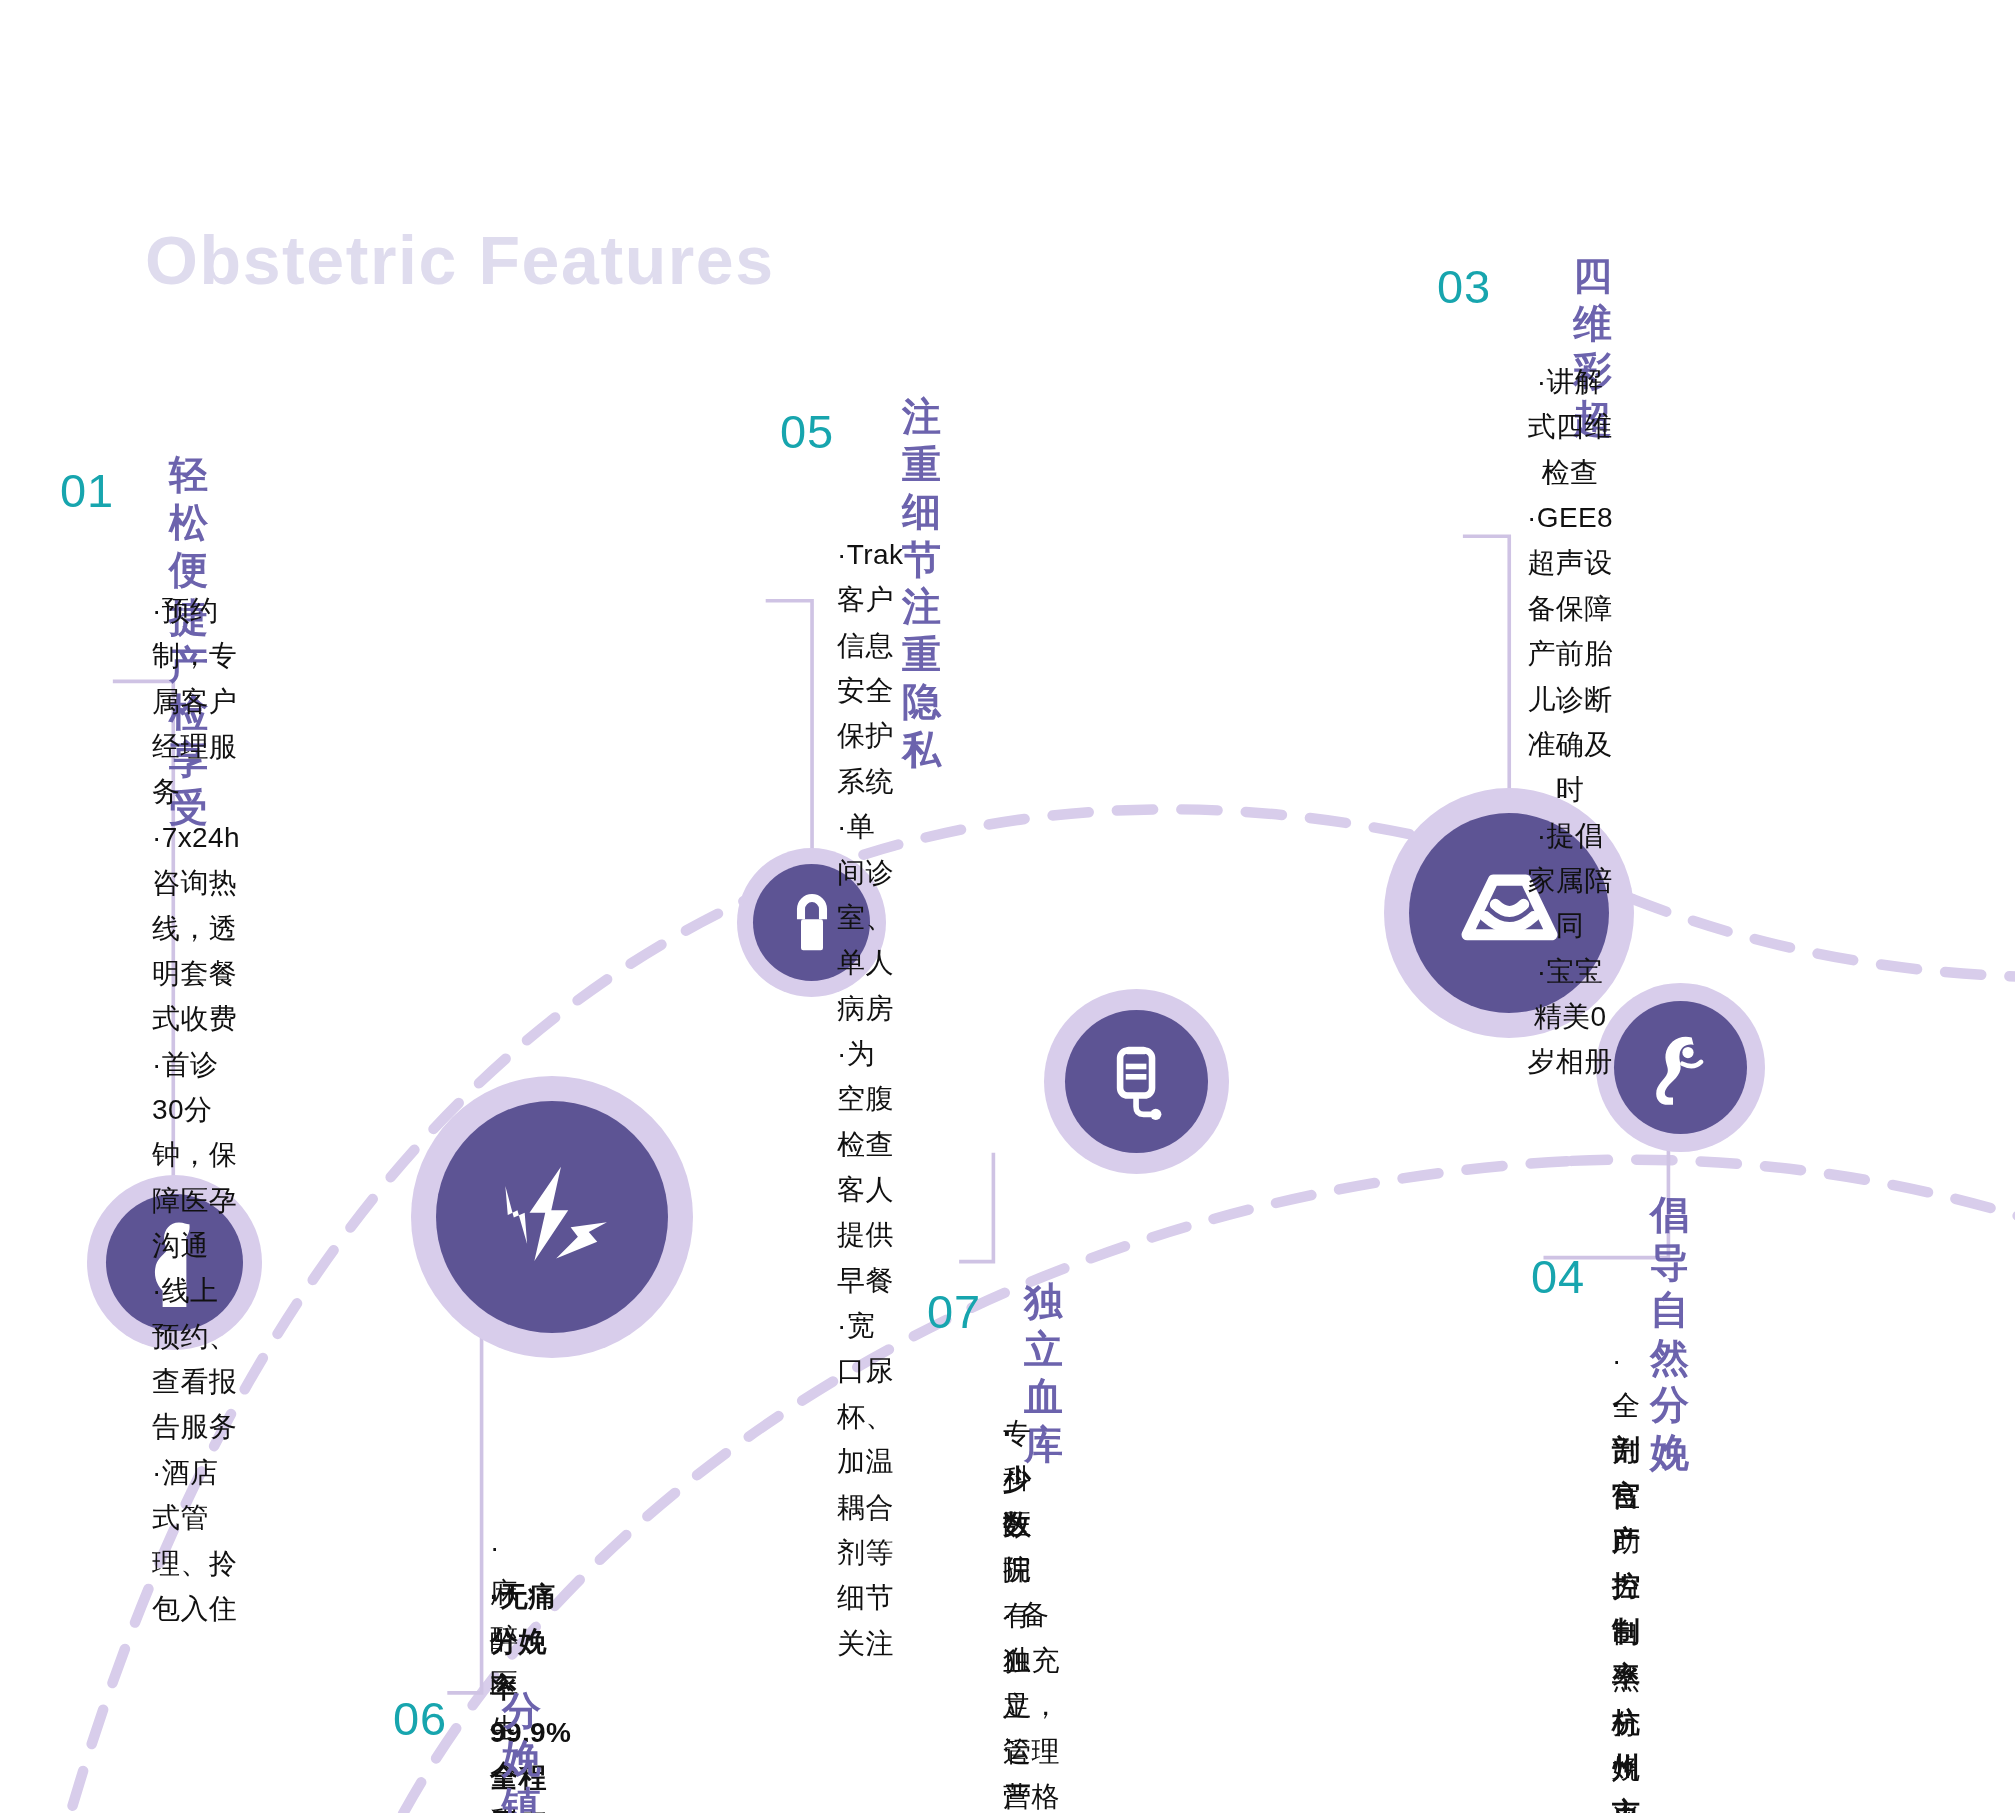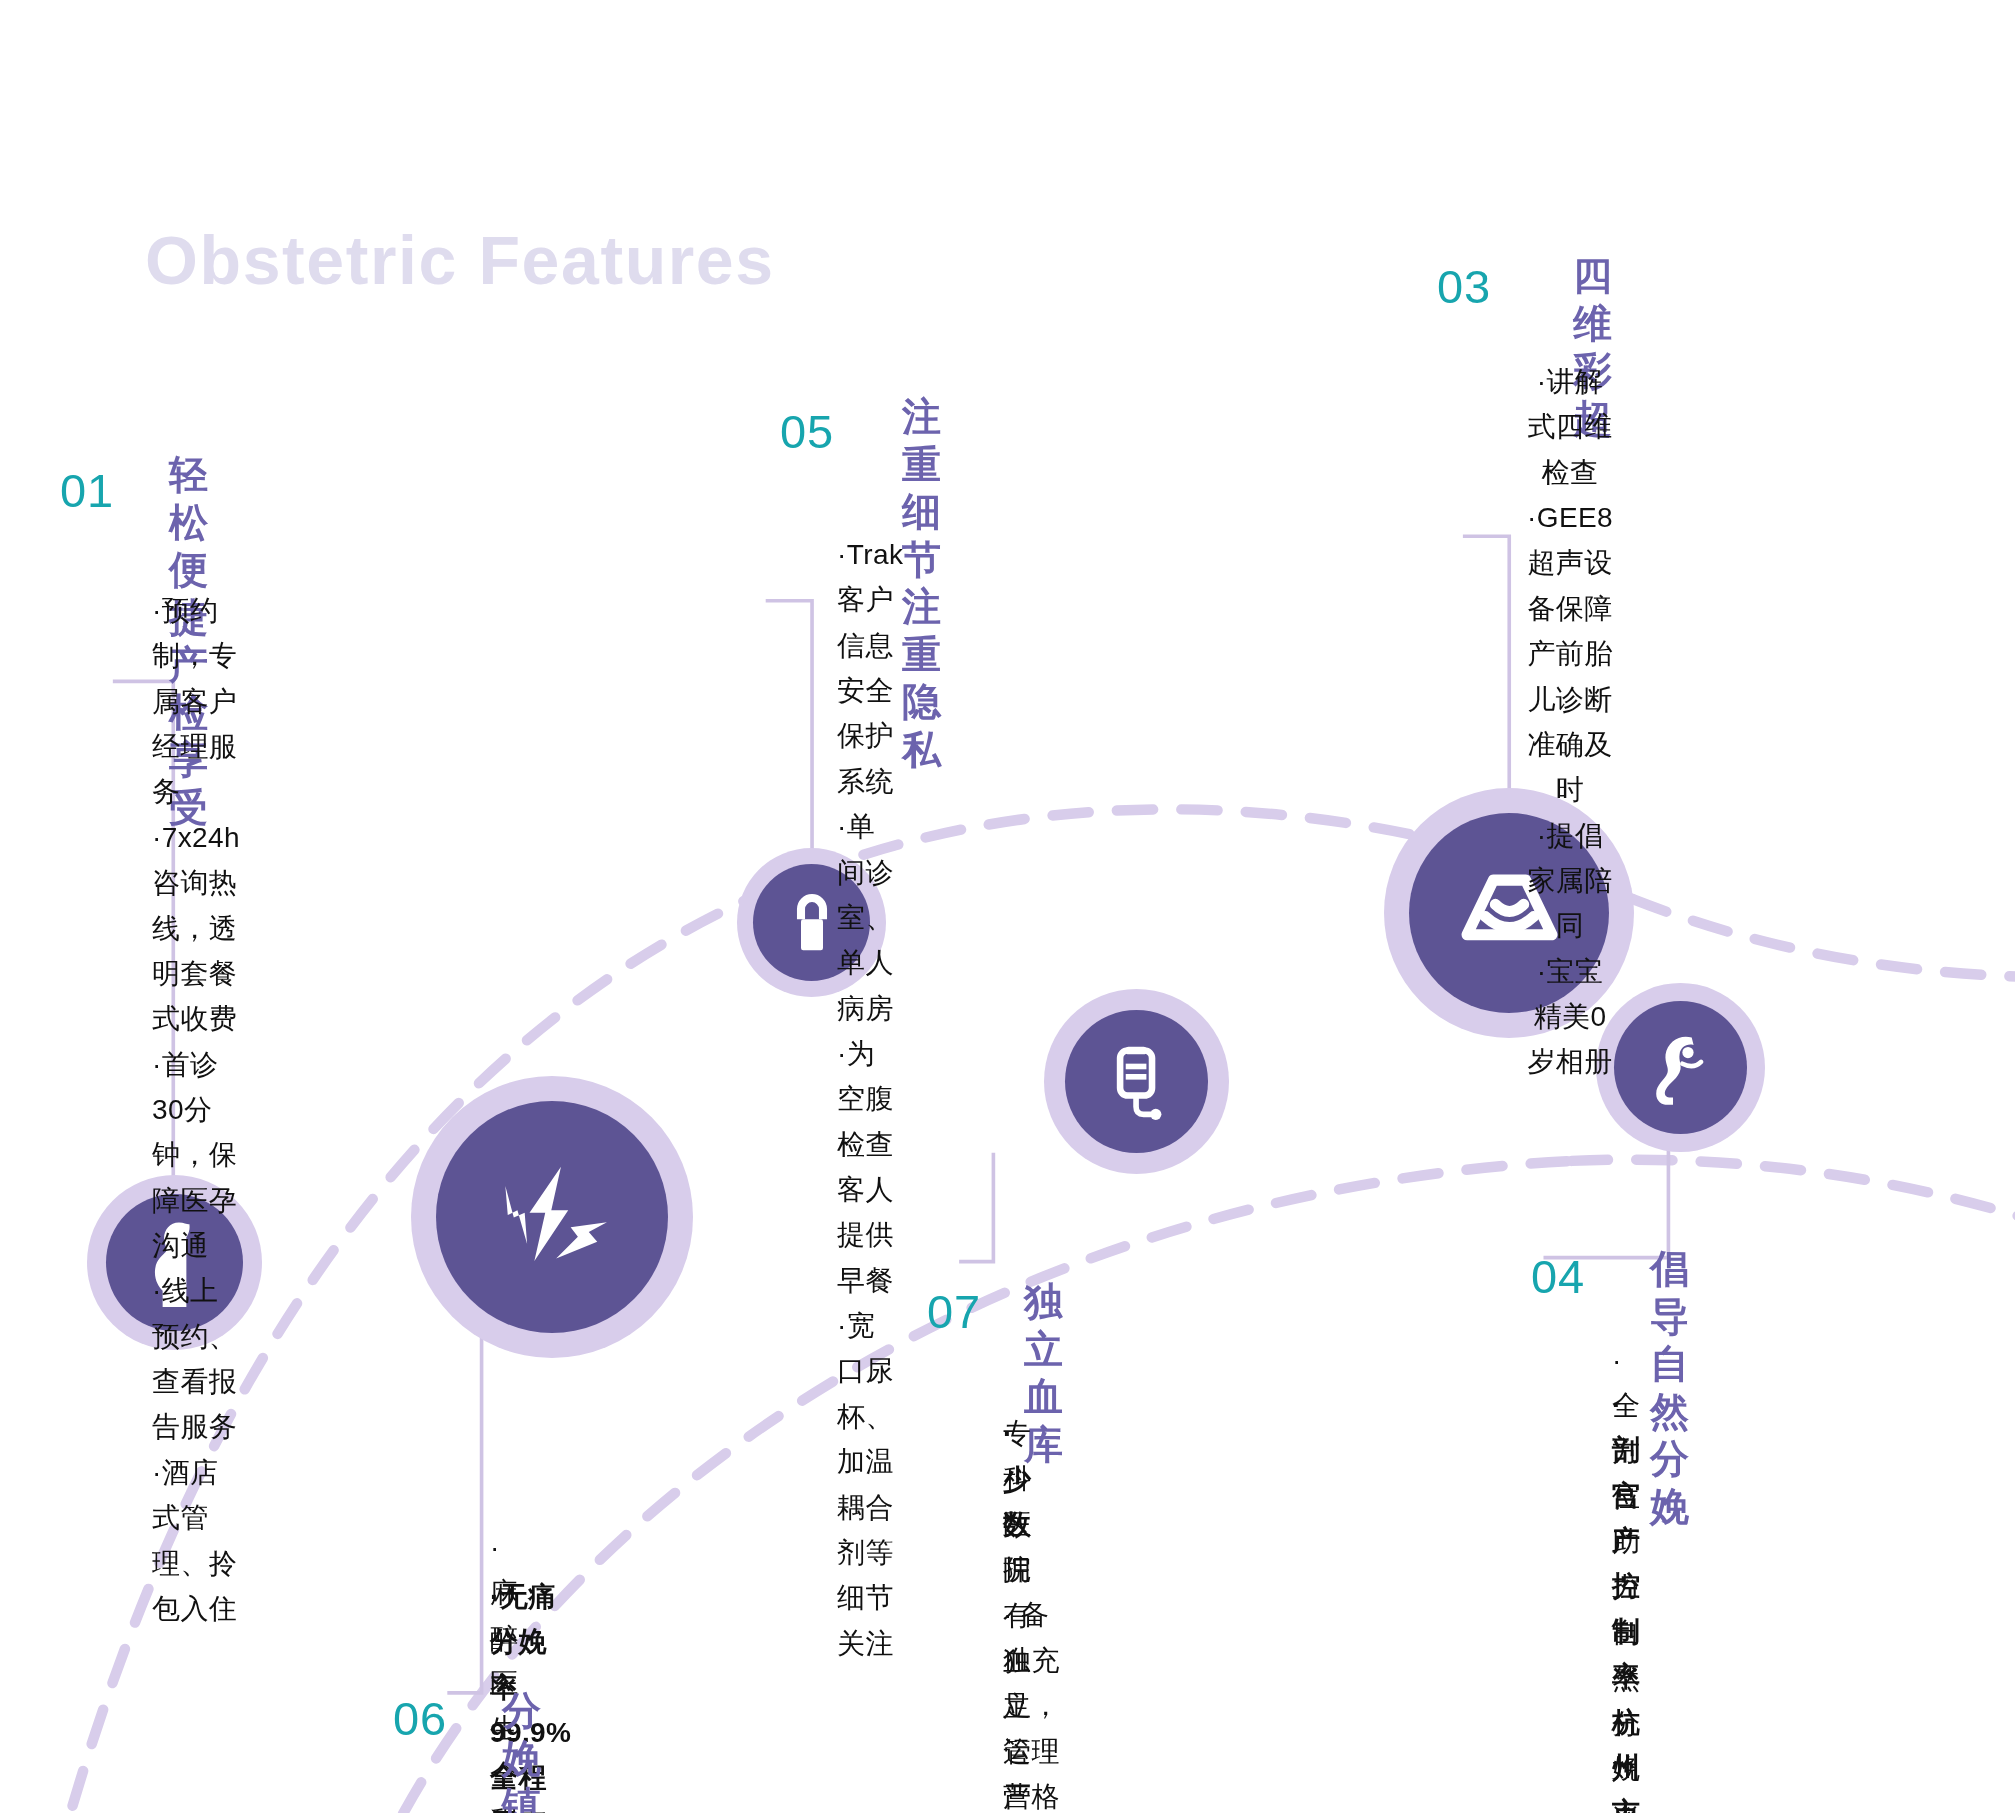--- a/index.html
+++ b/index.html
@@ -243,21 +243,21 @@
     <div class="bullets" style="left:1003px;top:1366px;">
       <span class="b">·少 数</span><span>拥 有 独 立 运 营 血 库 的</span>
     </div>
     <div class="bullets" style="left:1003px;top:1411px;">专 科 医 院
 · 备血充足，管理严格
 · 为产后出血建立坚固防线</div>
   </div>
 
   <div class="block">
     <div class="num" style="left:1531px;top:1253px;">04</div>
-    <div class="ttl" style="left:1650px;top:1245px;">倡导自然分娩</div>
+    <div class="ttl" style="left:1650px;top:1191px;">倡导自然分娩</div>
     <div class="bullets" style="left:1612px;top:1338px;">·全方位助力自然分娩率
 </div>
     <div class="bullets bold" style="left:1612px;top:1382px;">·剖宫产控制率杭州市前十
 ·侧切率低于国家水平</div>
   </div>
 
   <div class="block">
     
     
     

